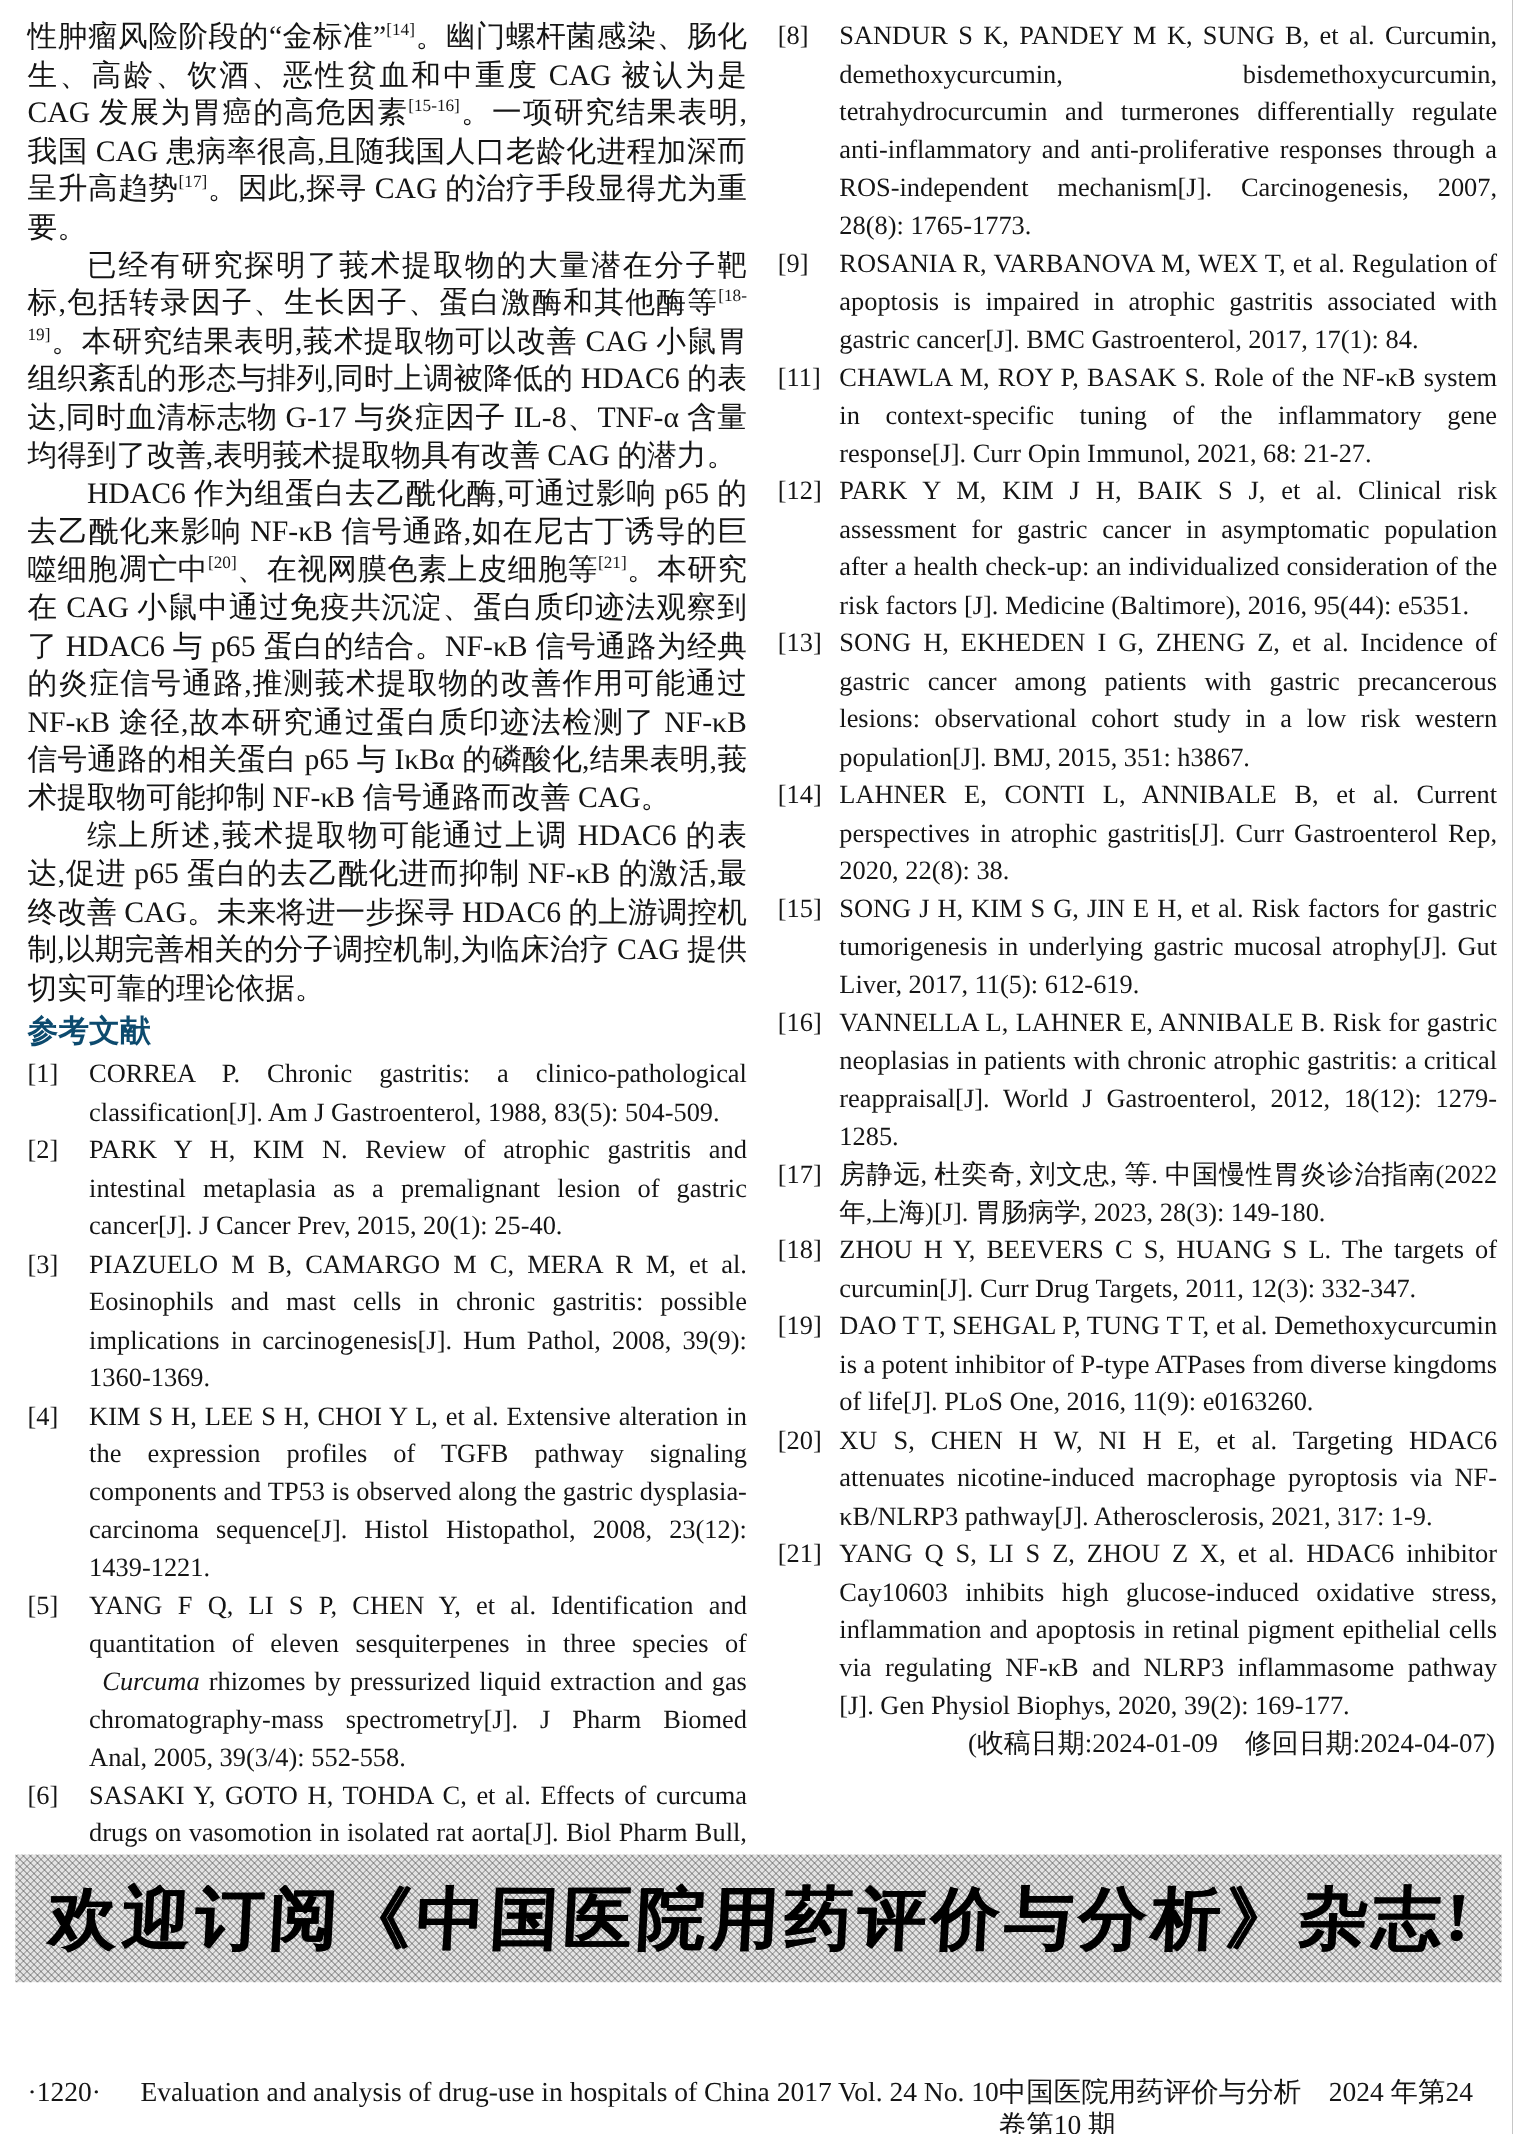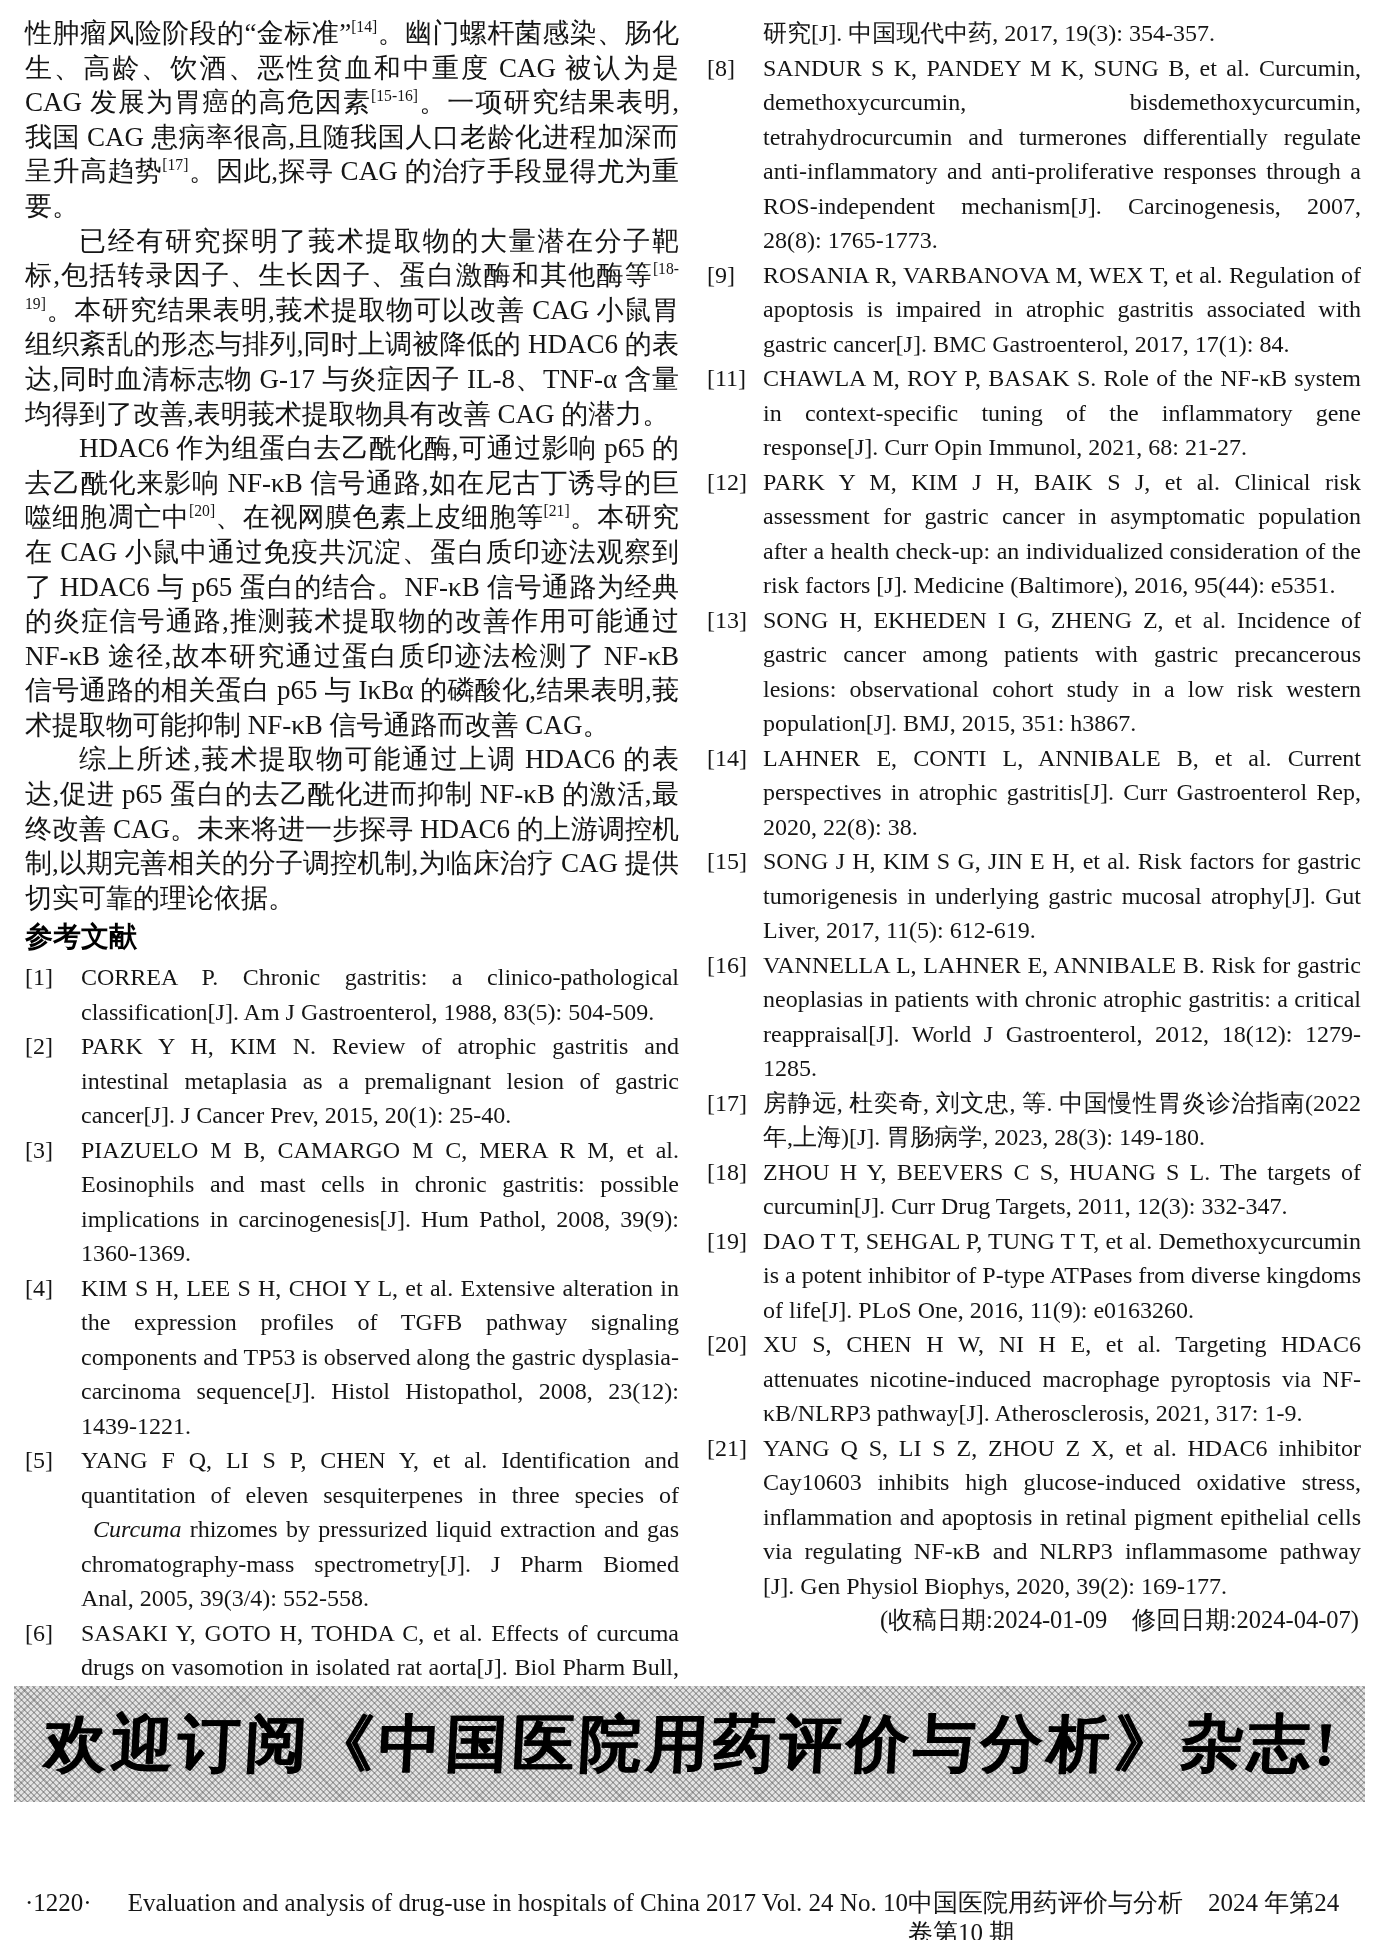--- a/index.html
+++ b/index.html
@@ -23,21 +23,21 @@
     text-align:justify;
     text-justify:inter-ideograph;
   }
   .para.indent{text-indent:2em;}
   sup{font-size:0.58em;vertical-align:super;line-height:0;}
   .refs-header{
     margin:3px 0 4px 0;
     font-family:"Liberation Sans","DejaVu Sans",sans-serif;
     font-weight:bold;
     font-size:28px;line-height:38px;
-    color:#000000;
+    color:#0c4a6e;
   }
   .ref{
     display:flex;
     font-size:24px;line-height:34.5px;
   }
   .ref-label{flex:0 0 56px;white-space:nowrap;}
   .ref-text{flex:1;text-align:justify;}
   .ref-text i{font-style:italic;margin-left:12px;}
   .dates-note{
     font-size:24.5px;line-height:34.5px;
@@ -115,24 +115,20 @@
           </div>
           <div class="ref">
             <span class="ref-label">[7]</span>
             <div class="ref-text">唐思丽, 王声, 孙明娜, 等. 莪术活性成分的分离鉴定及活性</div>
           </div>
         </div>
     </div>
 
     <div class="col">
       <div id="right-refs">
-          <div class="ref">
-            <span class="ref-label"></span>
-            <div class="ref-text">研究[J]. 中国现代中药, 2017, 19(3): 354-357.</div>
-          </div>
           <div class="ref">
             <span class="ref-label">[8]</span>
             <div class="ref-text">SANDUR S K, PANDEY M K, SUNG B, et al. Curcumin, demethoxycurcumin, bisdemethoxycurcumin, tetrahydrocurcumin and turmerones differentially regulate anti-inflammatory and anti-proliferative responses through a ROS-independent mechanism[J]. Carcinogenesis, 2007, 28(8): 1765-1773.</div>
           </div>
           <div class="ref">
             <span class="ref-label">[9]</span>
             <div class="ref-text">ROSANIA R, VARBANOVA M, WEX T, et al. Regulation of apoptosis is impaired in atrophic gastritis associated with gastric cancer[J]. BMC Gastroenterol, 2017, 17(1): 84.</div>
           </div>
           <div class="ref">
             <span class="ref-label">[11]</span>

